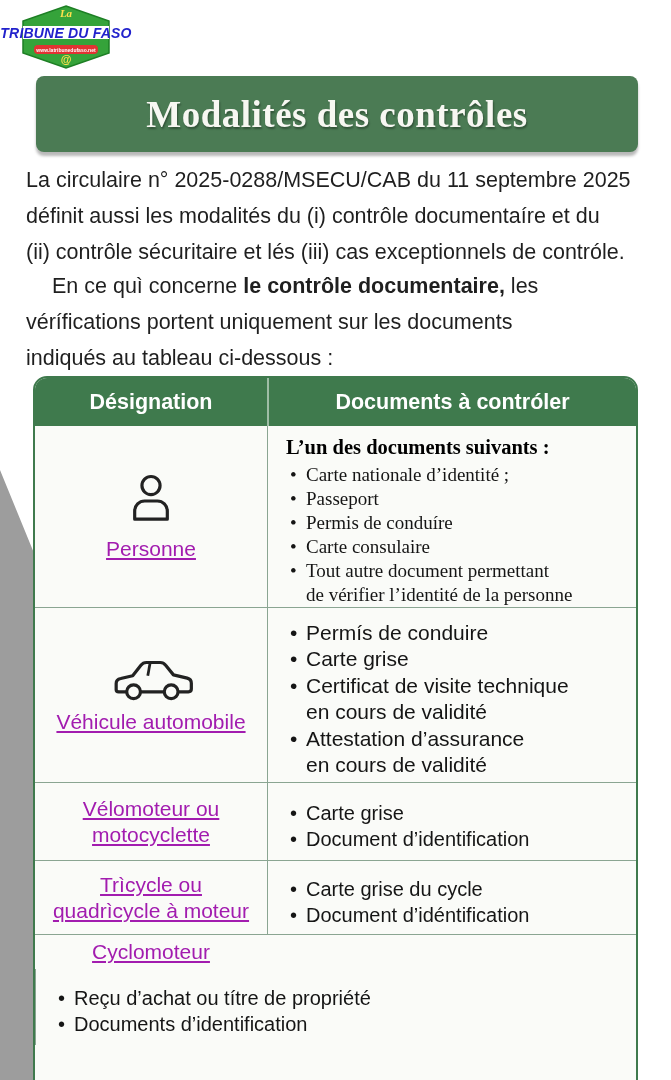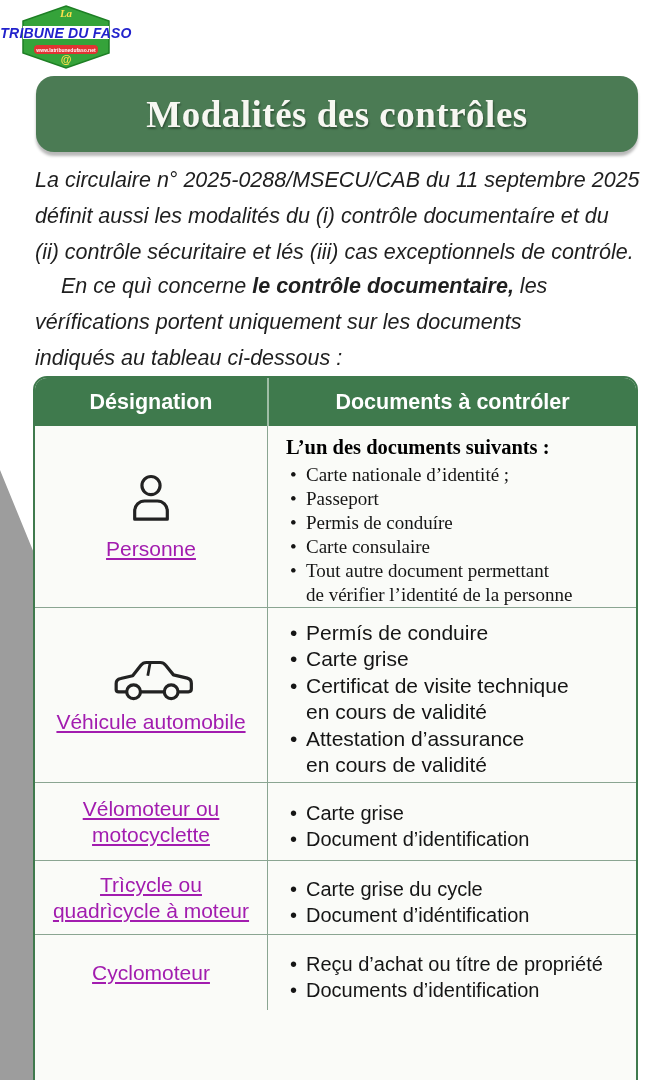--- a/index.html
+++ b/index.html
@@ -34,32 +34,32 @@
     letter-spacing:.2px;white-space:nowrap;}
   .logo-urlband{position:absolute;top:40px;left:12px;width:64px;height:9px;background:var(--logo-red);
     border-radius:4px;display:flex;align-items:center;justify-content:center;}
   .logo-url{font-size:5px;color:#fff;font-weight:bold;white-space:nowrap;}
   .logo-at{position:absolute;top:48px;left:0;width:100%;text-align:center;
     font-size:11px;font-weight:bold;color:var(--logo-yellow);}
 
   
   .title-band{
     position:absolute;left:36px;top:76px;width:602px;height:76px;z-index:2;
-    background:var(--band-green);border-radius:18px;
+    background:var(--band-green);border-radius:8px;
     display:flex;align-items:center;justify-content:center;
     box-shadow:0 4px 3px rgba(0,0,0,.28);
   }
   .title-band span{
     font-family:"Liberation Serif",serif;font-weight:bold;font-size:37px;color:#f7f7f2;
     text-shadow:1px 2px 2px rgba(0,0,0,.35);letter-spacing:.5px;
   }
 
   
-  .para{position:absolute;left:35px;width:606px;z-index:2;
-    font-size:21.5px;line-height:36px;white-space:pre-line;color:#1f1f1f;font-style:italic;}
+  .para{position:absolute;left:26px;width:606px;z-index:2;
+    font-size:21.5px;line-height:36px;white-space:pre-line;color:#1f1f1f;}
   .para-1{top:162px;}
   .para-2{top:268px;text-indent:26px;}
   .para b{font-weight:bold;}
 
   
   .table{
     position:absolute;left:33px;top:376px;width:605px;height:720px;z-index:2;
     border:2px solid var(--table-green);border-radius:14px;overflow:hidden;
     background:var(--cell-bg);
   }
@@ -72,21 +72,21 @@
   .tr:first-child{border-top:none;}
   .td{background:var(--cell-bg);}
   .td-left{width:232px;display:flex;flex-direction:column;align-items:center;justify-content:center;
     text-align:center;padding:4px 8px;}
   .td-right{flex:1;border-left:1.5px solid var(--inner-line);
     display:flex;flex-direction:column;justify-content:center;padding:16px 6px 8px 16px;}
   .row-0{height:181px;}
   .row-1{height:175px;}
   .row-2{height:78px;}
   .row-3{height:74px;}
-  .row-4{height:76px;}
+  .row-4{height:76px;flex-direction:column;}
   .row-icon{margin-bottom:6px;line-height:0;}
   .row-label{font-size:21px;font-weight:500;line-height:26px;white-space:pre-line;color:#a21caf;text-decoration:underline;}
   .cell-intro{font-family:"Liberation Serif",serif;font-weight:bold;font-size:20.5px;
     margin:2px 0 4px 2px;color:#000;}
   ul.bullets{list-style:none;}
   .bullets li{position:relative;padding-left:22px;white-space:pre-line;color:#151515;}
   .bullets li::before{content:"•";position:absolute;left:6px;}
   .row-0 .bullets li{font-size:19px;line-height:24px;font-family:Liberation Serif, serif;}
   .row-1 .bullets li{font-size:21px;line-height:26.5px;}
   .row-2 .bullets li,.row-3 .bullets li,.row-4 .bullets li{

